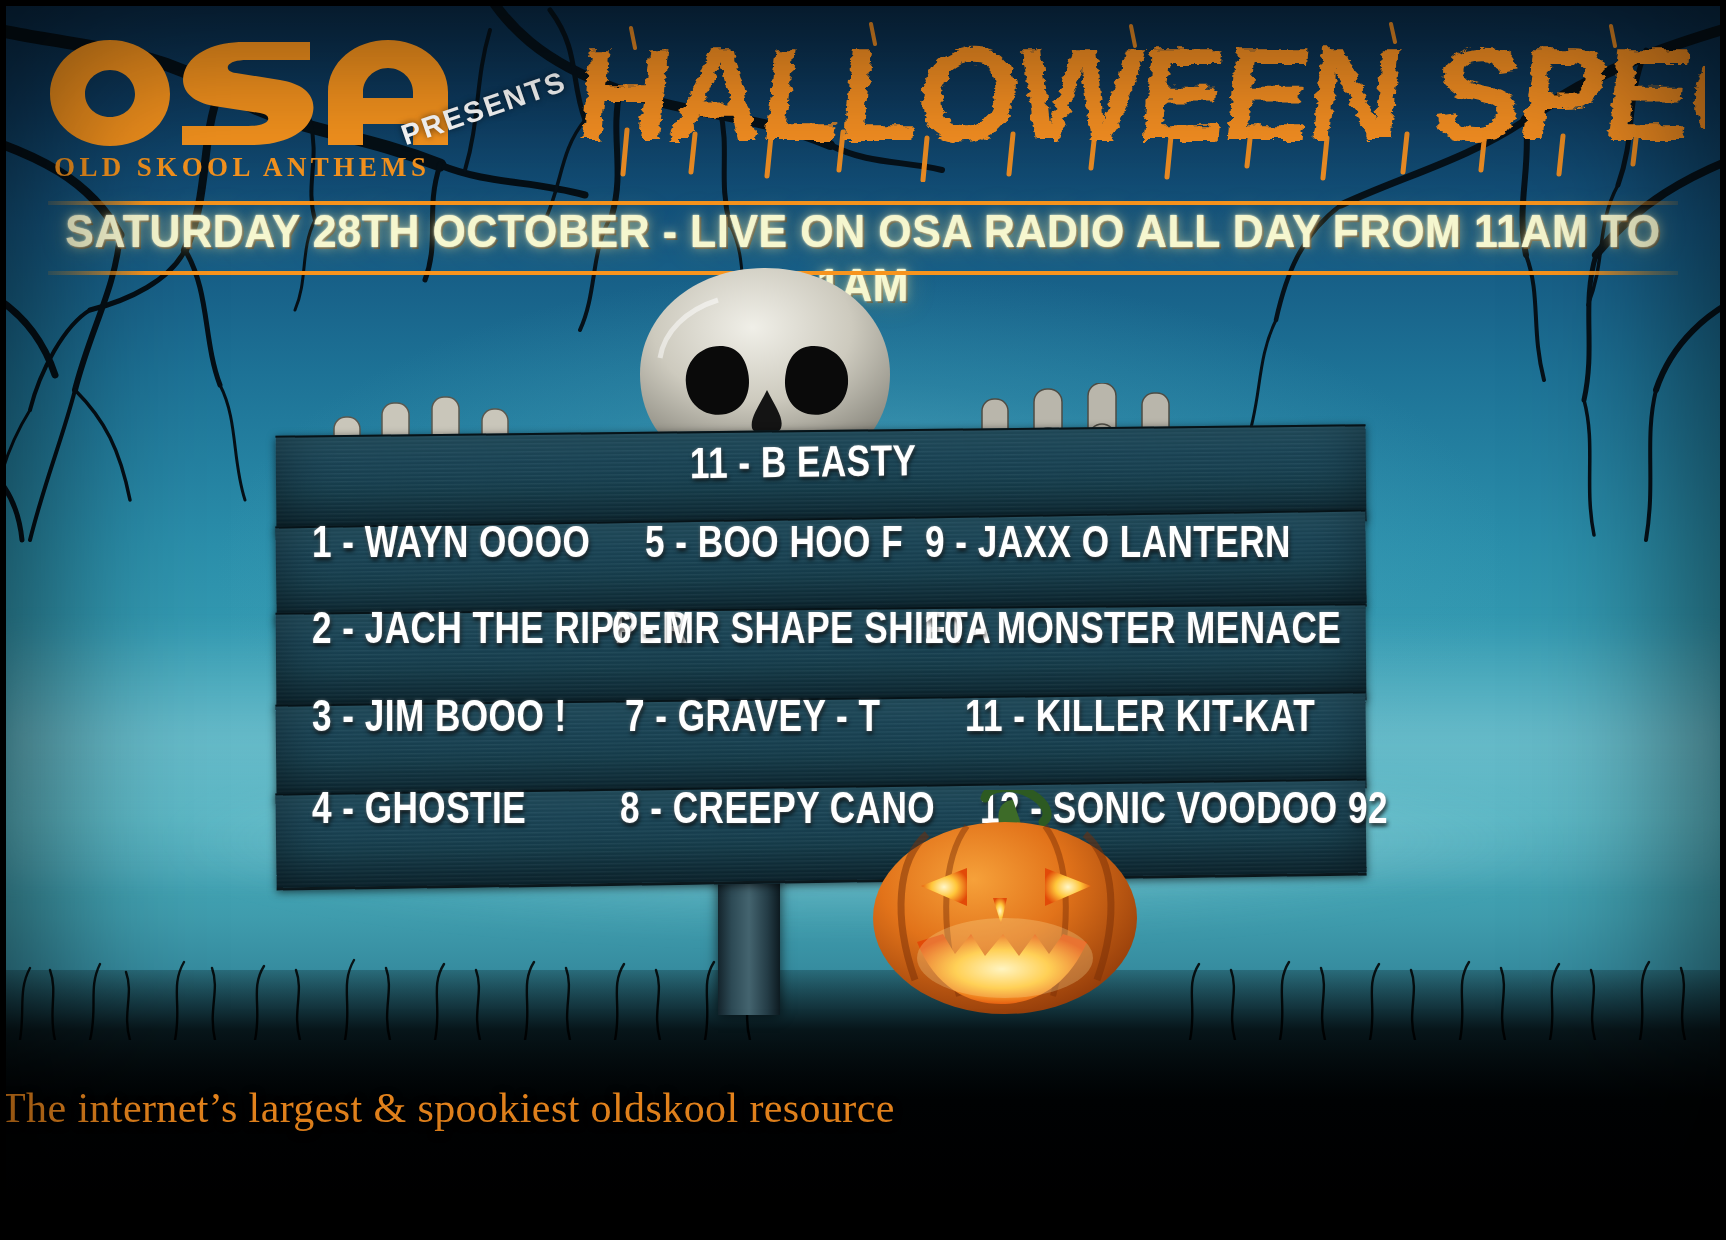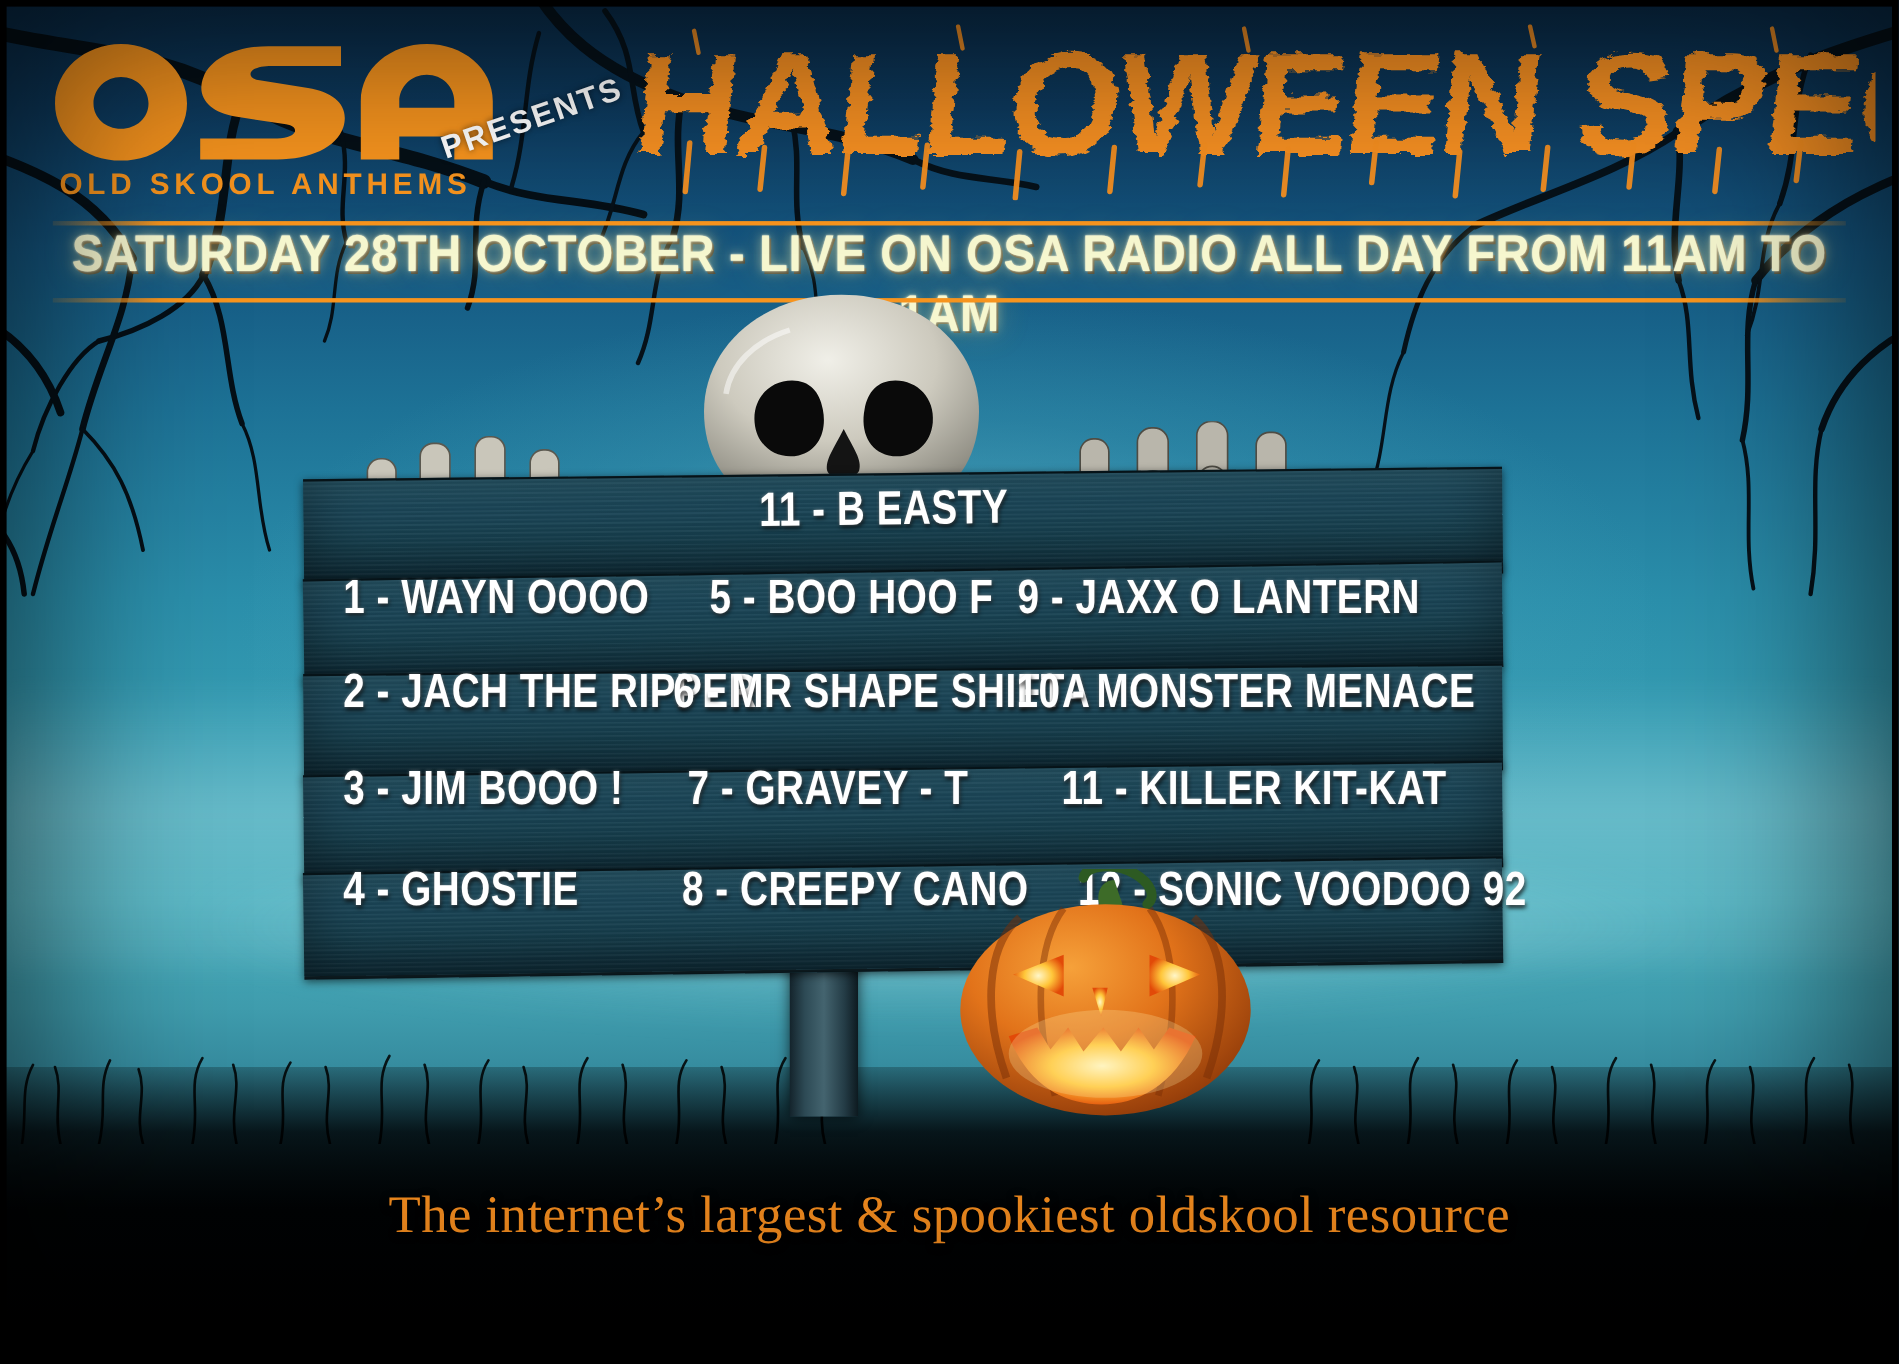--- a/index.html
+++ b/index.html
@@ -42,21 +42,21 @@
 
   
   .ground{position:absolute;left:0;right:0;bottom:0;height:270px;
     background:linear-gradient(to bottom, rgba(3,10,12,.25) 0%, rgba(2,6,8,.85) 22%, #010304 48%, #000 100%);}
   .grass{position:absolute;left:0;right:0;bottom:200px;height:90px;opacity:.85;}
 
   
   .logo{position:absolute;left:48px;top:38px;width:420px;}
   .logo-mark{display:block;}
   .logo-sub{color:#f7941e;font-size:27px;font-weight:700;letter-spacing:4.4px;
-    margin-top:4px;margin-left:6px;font-family:Liberation Sans, sans-serif;}
+    margin-top:4px;margin-left:6px;font-family:Liberation Serif, serif;}
 
   .presents{position:absolute;left:398px;top:94px;width:160px;
     transform:rotate(-19deg);color:#fff;font-size:29px;font-weight:700;
     letter-spacing:2px;text-shadow:0 0 6px rgba(0,0,0,.6);}
 
   .maintitle{position:absolute;left:575px;top:22px;width:1130px;height:160px;}
   .maintitle svg{width:100%;height:100%;}
 
   
   .rule{position:absolute;left:48px;width:1630px;height:4px;
@@ -124,22 +124,22 @@
 
   
   .hand{position:absolute;}
   .hand-l{left:320px;top:395px;}
   .hand-r{left:970px;top:383px;}
 
   
   .pumpkin{position:absolute;left:835px;top:790px;width:340px;height:230px;}
 
   
-  .tagline{position:absolute;left:0;right:0;bottom:108px;text-align:center;
-    color:#f08a1e;font-size:48px;font-weight:400;
+  .tagline{position:absolute;left:0;right:0;bottom:108px;
+    color:#f08a1e;font-size:42px;font-weight:400;
     font-family:"Liberation Serif",serif;letter-spacing:.4px;
     text-shadow:0 2px 8px rgba(0,0,0,.9);}
 
   .vignette{position:absolute;inset:0;pointer-events:none;
     box-shadow:inset 0 0 160px 40px rgba(0,0,0,.55);}
   .edge{position:absolute;inset:0;pointer-events:none;border:6px solid #000;}
 </style>
 </head>
 <body>
 

